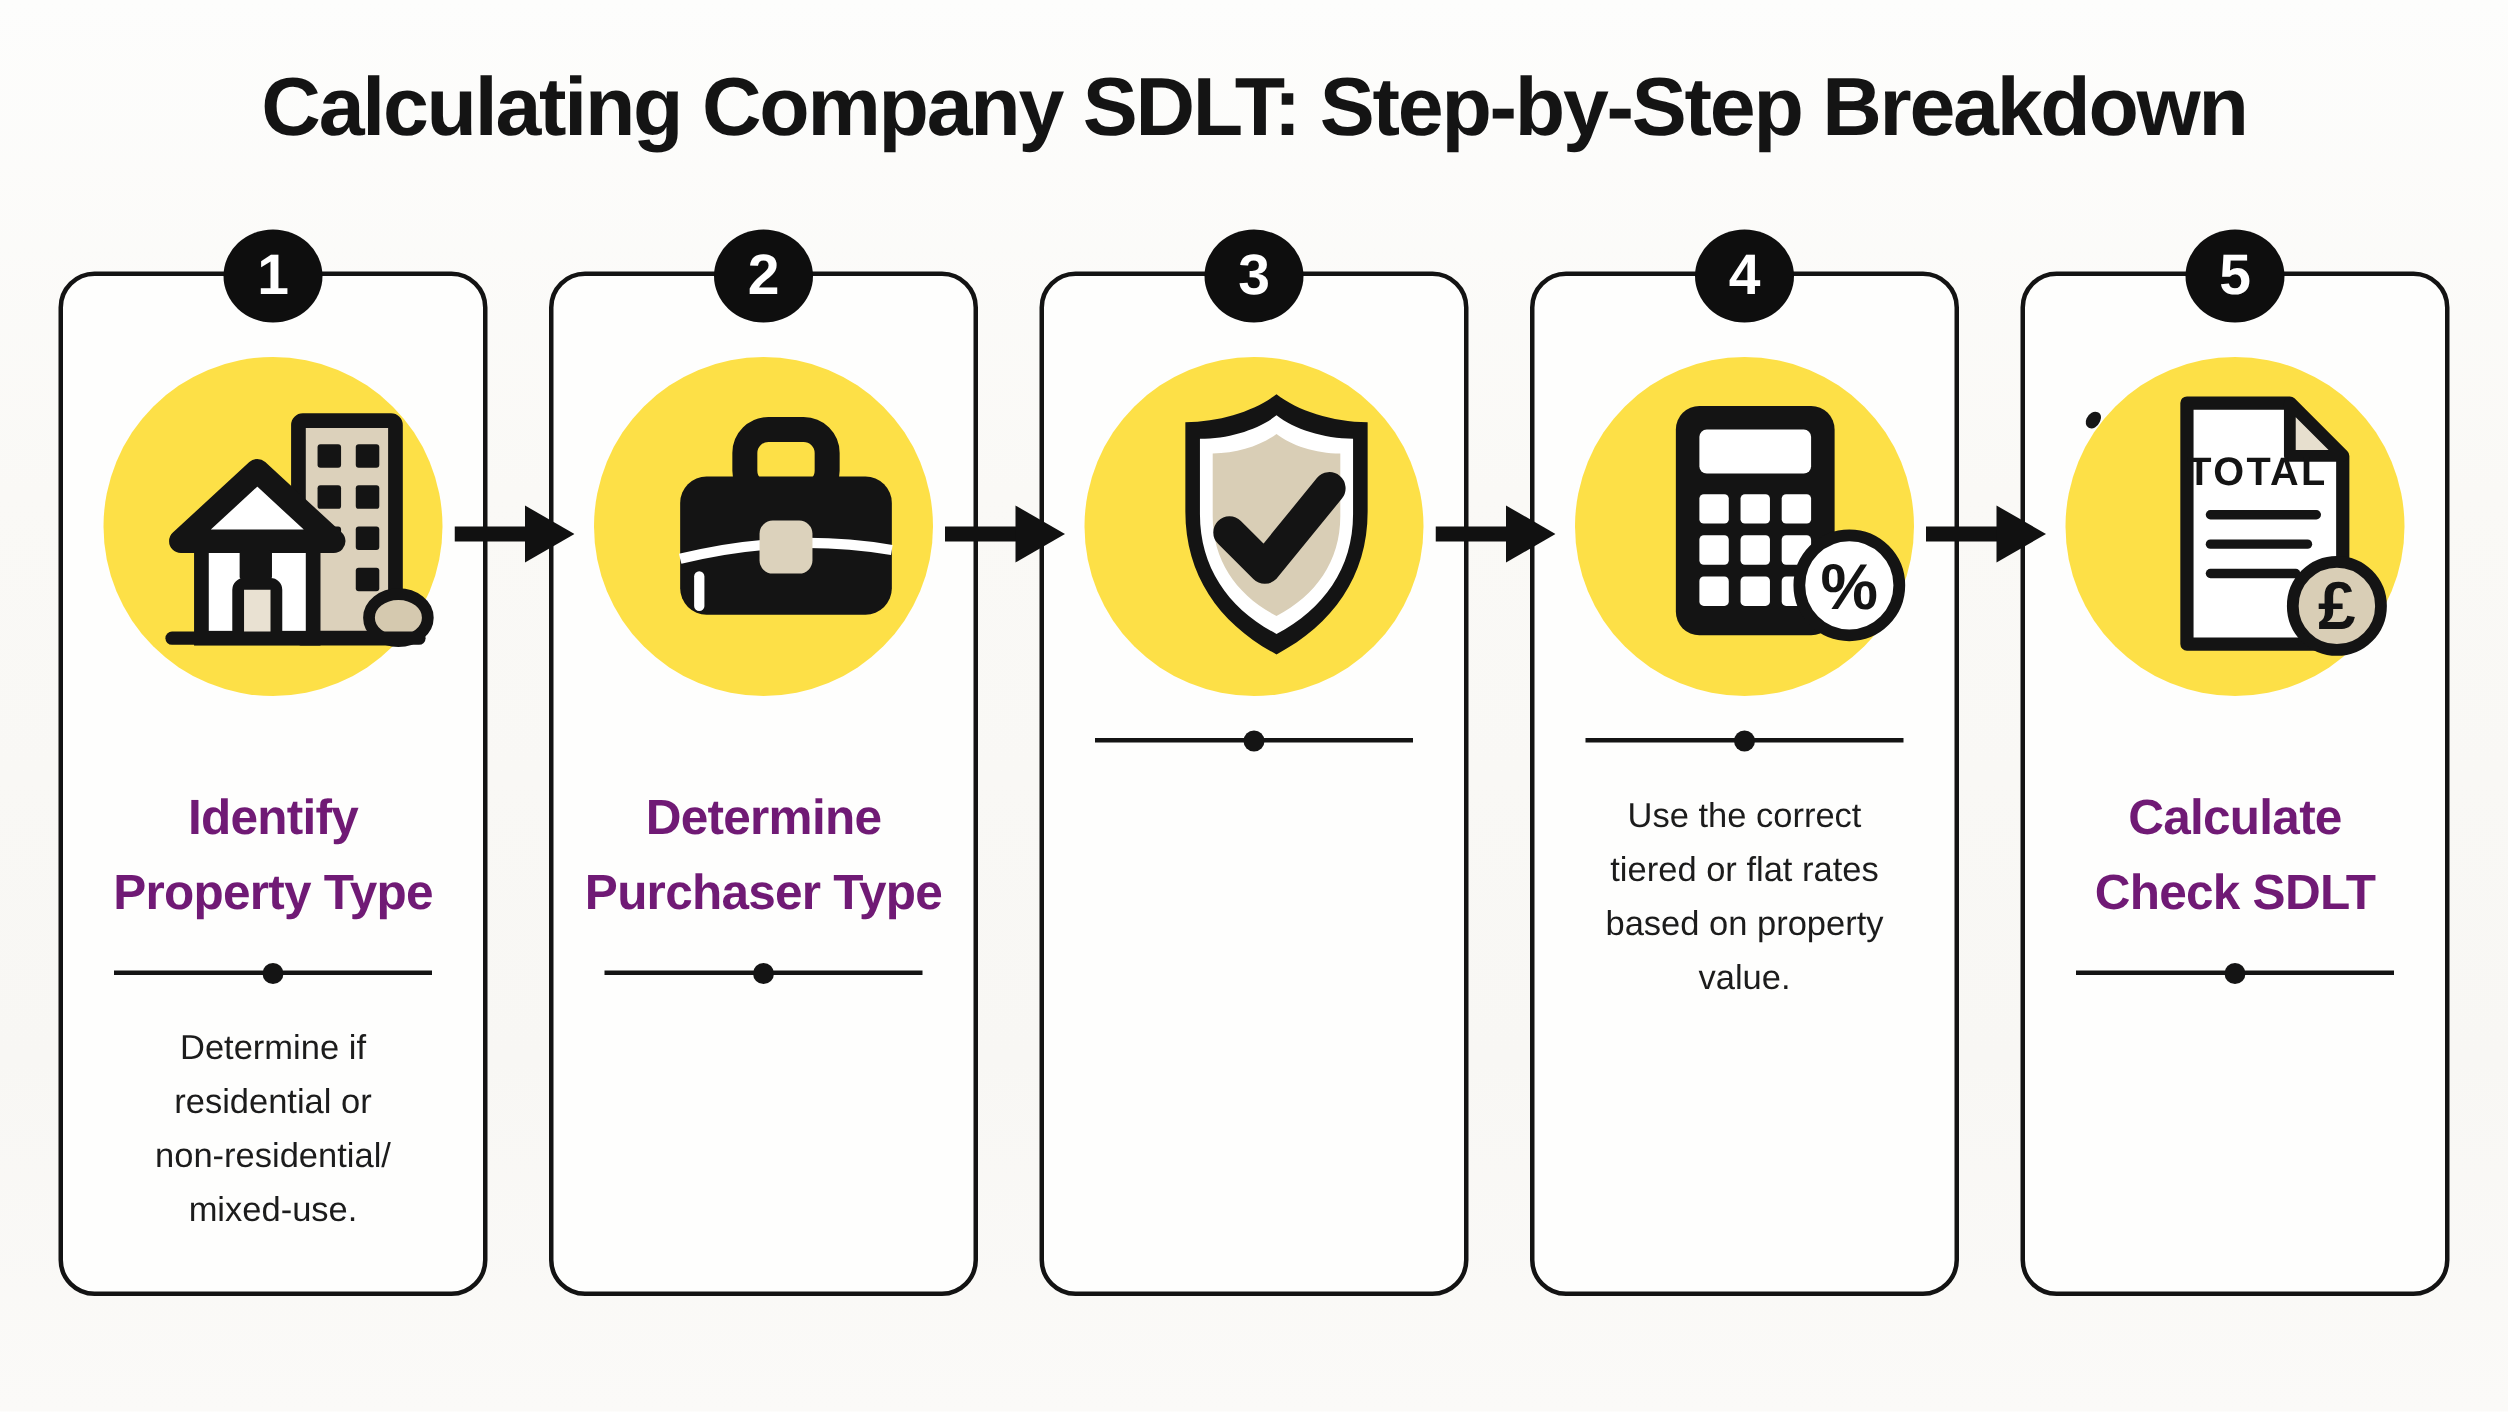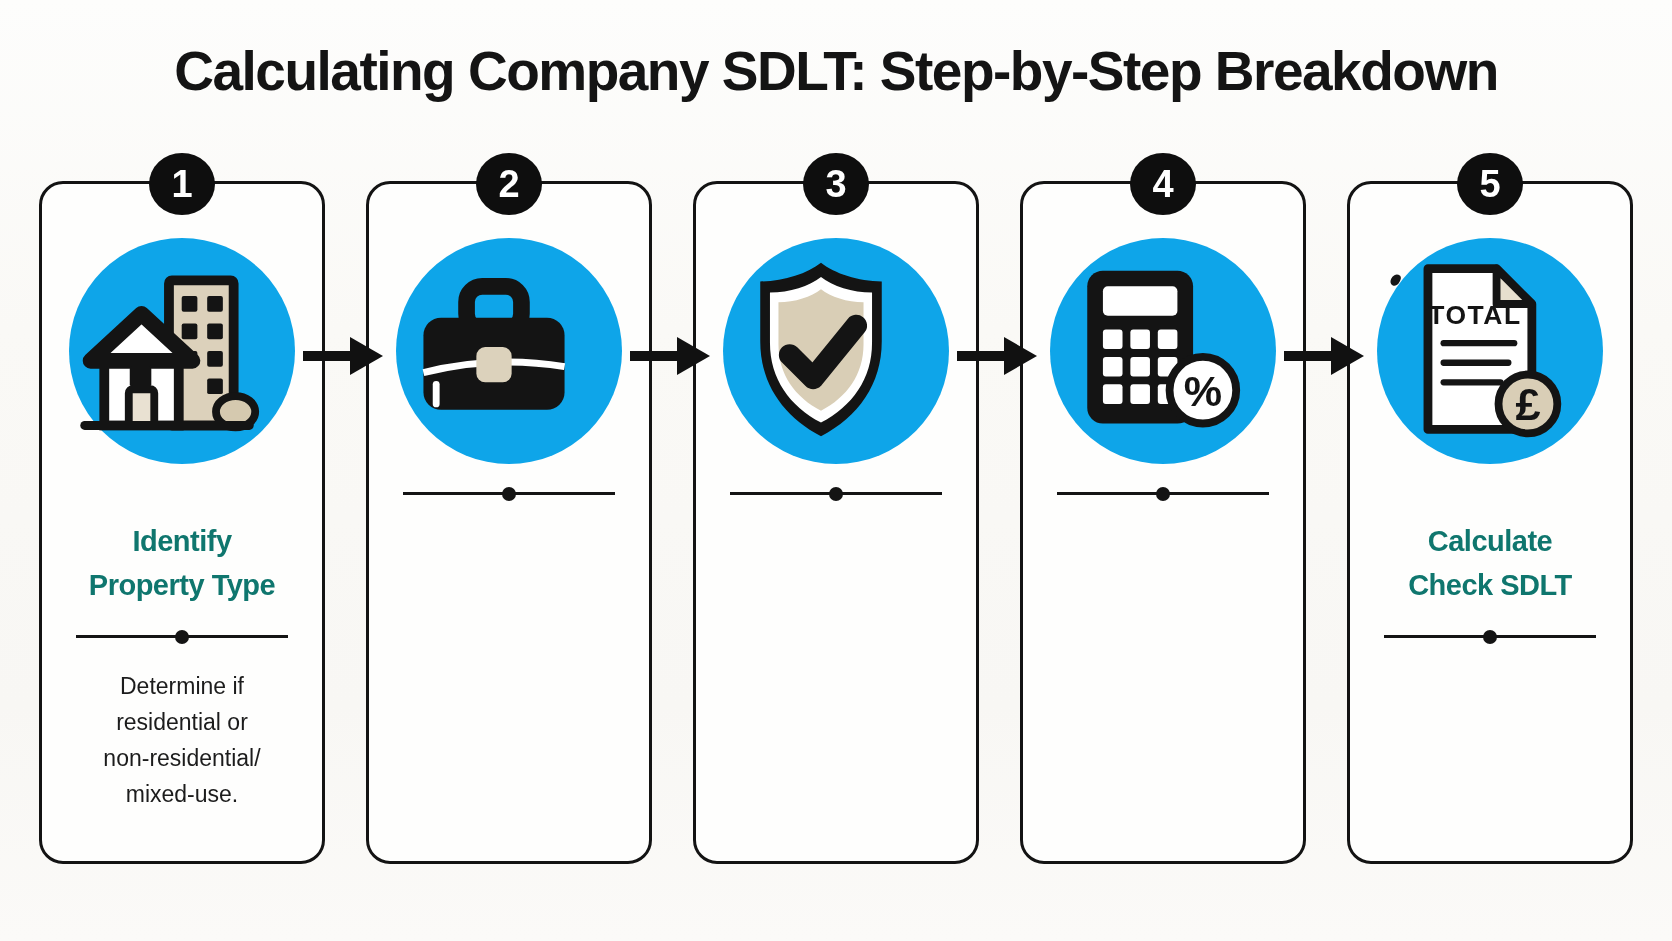--- a/index.html
+++ b/index.html
@@ -54,35 +54,35 @@
   .badge span {
     color: #ffffff;
     font-size: 38px;
     font-weight: 700;
     line-height: 1;
   }
   .icon-circle {
     width: 226px;
     height: 226px;
     border-radius: 50%;
-    background: #0ea5e9;
+    background: #fde047;
     margin: 54px auto 0 auto;
     display: flex;
     align-items: center;
-    justify-content: flex-start;
+    justify-content: flex-end;
   }
   .icon-circle svg { width: 196px; height: 196px; overflow: visible; }
   .step-title {
     margin: 56px 0 0 0;
     text-align: center;
-    font-size: 29px;
+    font-size: 33px;
     font-weight: 700;
     line-height: 1.5;
     letter-spacing: -0.5px;
-    color: #0f766e;
+    color: #701a75;
     white-space: pre;
   }
   .divider {
     position: relative;
     width: 212px;
     height: 2.5px;
     background: #141414;
     margin: 28px auto 0 auto;
   }
   .divider .dot {
@@ -183,20 +183,22 @@
       </div>
       <div class="icon-circle">
         <svg viewBox="0 0 100 100" aria-hidden="true">
           <rect x="36" y="17" width="28" height="22" rx="8" fill="none" stroke="#141414" stroke-width="8.5"></rect>
           <rect x="14" y="33" width="72" height="47" rx="9" fill="#141414"></rect>
           <path d="M14 61 Q50 52 86 58" fill="none" stroke="#ffffff" stroke-width="3.5"></path>
           <line x1="20.5" y1="67" x2="20.5" y2="77" stroke="#ffffff" stroke-width="3.5" stroke-linecap="round"></line>
           <rect x="41" y="48" width="18" height="18" rx="4.5" fill="#dcd2bc"></rect>
         </svg>
       </div>
+      <h2 class="step-title">Determine
+Purchaser Type</h2>
       <div class="divider">
           <span class="dot"></span>
         </div>
       <svg class="arrow" viewBox="0 0 80 46" aria-hidden="true">
         <rect x="0" y="18" width="52" height="10" fill="#111111"></rect>
         <polygon points="47,4 47,42 80,23" fill="#111111"></polygon>
       </svg>
     </section>
 
     <section class="card">
@@ -243,20 +245,26 @@
             <rect x="41" y="67" width="10" height="10" rx="1.5"></rect>
             <rect x="55" y="67" width="10" height="10" rx="1.5"></rect>
           </g>
           <circle cx="78" cy="70" r="17" fill="#ffffff" stroke="#141414" stroke-width="4"></circle>
           <text x="78" y="78" text-anchor="middle" font-size="22" font-weight="700" font-family="Liberation Sans, DejaVu Sans, sans-serif" fill="#141414">%</text>
         </svg>
       </div>
       <div class="divider">
           <span class="dot"></span>
         </div>
+      <div class="desc-wrap">
+        <p class="step-desc">Use the correct
+tiered or flat rates
+based on property
+value.</p>
+      </div>
       <svg class="arrow" viewBox="0 0 80 46" aria-hidden="true">
         <rect x="0" y="18" width="52" height="10" fill="#111111"></rect>
         <polygon points="47,4 47,42 80,23" fill="#111111"></polygon>
       </svg>
     </section>
 
     <section class="card">
       <div class="badge">
         <span>5</span>
       </div>

